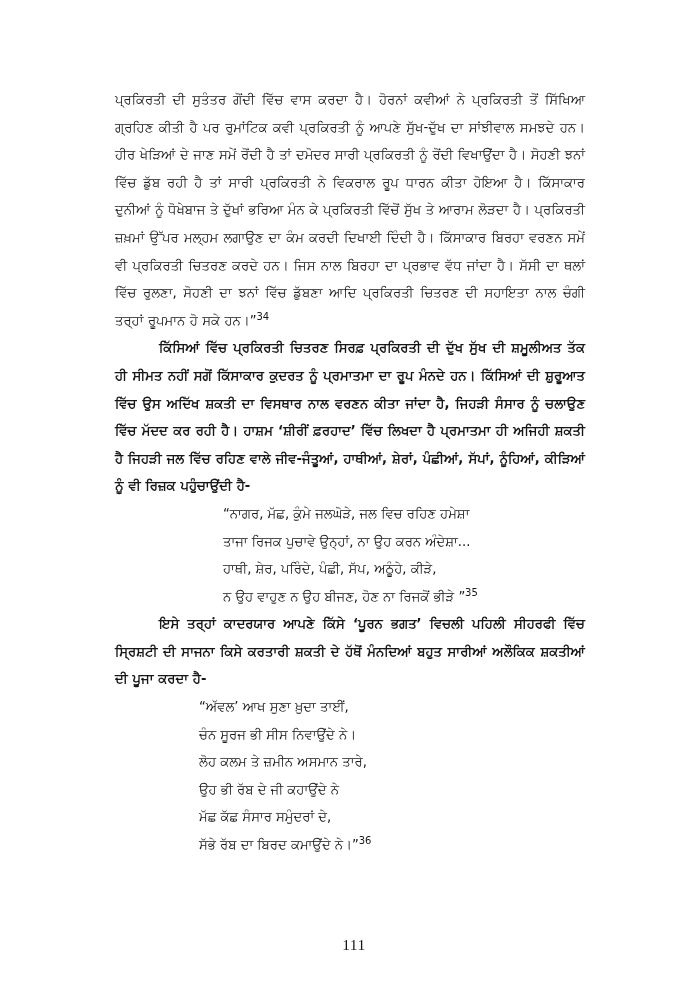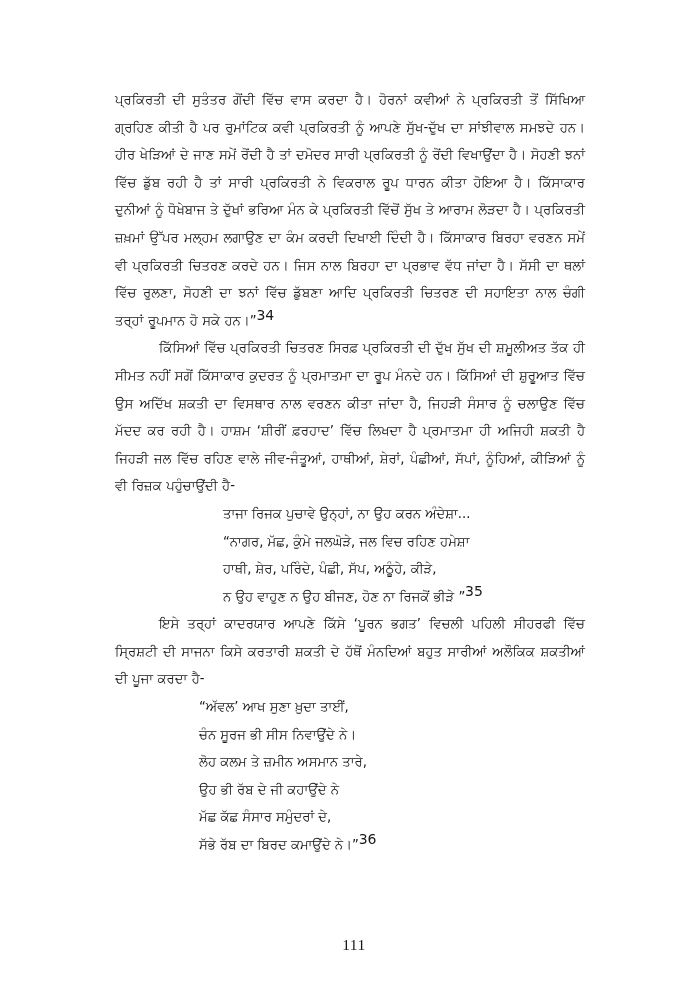--- a/index.html
+++ b/index.html
@@ -33,37 +33,38 @@
     margin: 0;
     font-size: 13.2px;
     line-height: 27.6px;
     text-align: justify;
     text-justify: inter-word;
     word-spacing: 0.02em;
     color: #171717;
   }
   p.para.indent {
     text-indent: 44px;
+    font-weight: bold;
   }
   .verse-block {
     margin: 0;
     padding: 0;
   }
   .verse-line {
     margin: 0;
     font-size: 13.2px;
     line-height: 27.6px;
     text-align: left;
     white-space: nowrap;
     color: #171717;
   }
   .verse-1 { padding-left: 108px; }
   .poem-line { padding-left: 84px; }
   sup.fn {
-    font-size: 14px;
+    font-size: 10px;
     vertical-align: super;
     line-height: 0;
     color: #171717;
   }
   .quote-mark { letter-spacing: -0.01em; }
   .page-number {
     position: absolute;
     left: 4px;
     top: 936px;
     width: 700px;
@@ -79,22 +80,22 @@
 
 <div class="page">
 
   <div class="content">
 
     <p class="para"><span>ਪ੍ਰਕਿਰਤੀ ਦੀ ਸੁਤੰਤਰ ਗੋਂਦੀ ਵਿੱਚ ਵਾਸ ਕਰਦਾ ਹੈ। ਹੋਰਨਾਂ ਕਵੀਆਂ ਨੇ ਪ੍ਰਕਿਰਤੀ ਤੋਂ ਸਿੱਖਿਆ ਗ੍ਰਹਿਣ ਕੀਤੀ ਹੈ ਪਰ ਰੁਮਾਂਟਿਕ ਕਵੀ ਪ੍ਰਕਿਰਤੀ ਨੂੰ ਆਪਣੇ ਸੁੱਖ-ਦੁੱਖ ਦਾ ਸਾਂਝੀਵਾਲ ਸਮਝਦੇ ਹਨ। ਹੀਰ ਖੇੜਿਆਂ ਦੇ ਜਾਣ ਸਮੇਂ ਰੋਂਦੀ ਹੈ ਤਾਂ ਦਮੋਦਰ ਸਾਰੀ ਪ੍ਰਕਿਰਤੀ ਨੂੰ ਰੋਂਦੀ ਵਿਖਾਉਂਦਾ ਹੈ। ਸੋਹਣੀ ਝਨਾਂ ਵਿੱਚ ਡੁੱਬ ਰਹੀ ਹੈ ਤਾਂ ਸਾਰੀ ਪ੍ਰਕਿਰਤੀ ਨੇ ਵਿਕਰਾਲ ਰੂਪ ਧਾਰਨ ਕੀਤਾ ਹੋਇਆ ਹੈ। ਕਿੱਸਾਕਾਰ ਦੁਨੀਆਂ ਨੂੰ ਧੋਖੇਬਾਜ ਤੇ ਦੁੱਖਾਂ ਭਰਿਆ ਮੰਨ ਕੇ ਪ੍ਰਕਿਰਤੀ ਵਿੱਚੋਂ ਸੁੱਖ ਤੇ ਆਰਾਮ ਲੋੜਦਾ ਹੈ। ਪ੍ਰਕਿਰਤੀ ਜ਼ਖ਼ਮਾਂ ਉੱਪਰ ਮਲ੍ਹਮ ਲਗਾਉਣ ਦਾ ਕੰਮ ਕਰਦੀ ਦਿਖਾਈ ਦਿੰਦੀ ਹੈ। ਕਿੱਸਾਕਾਰ ਬਿਰਹਾ ਵਰਣਨ ਸਮੇਂ ਵੀ ਪ੍ਰਕਿਰਤੀ ਚਿਤਰਣ ਕਰਦੇ ਹਨ। ਜਿਸ ਨਾਲ ਬਿਰਹਾ ਦਾ ਪ੍ਰਭਾਵ ਵੱਧ ਜਾਂਦਾ ਹੈ। ਸੱਸੀ ਦਾ ਥਲਾਂ ਵਿੱਚ ਰੁਲਣਾ, ਸੋਹਣੀ ਦਾ ਝਨਾਂ ਵਿੱਚ ਡੁੱਬਣਾ ਆਦਿ ਪ੍ਰਕਿਰਤੀ ਚਿਤਰਣ ਦੀ ਸਹਾਇਤਾ ਨਾਲ ਚੰਗੀ ਤਰ੍ਹਾਂ ਰੂਪਮਾਨ ਹੋ ਸਕੇ ਹਨ।</span><span class="quote-mark">”</span><sup class="fn">34</sup></p>
 
     <p class="para indent"><span>ਕਿੱਸਿਆਂ ਵਿੱਚ ਪ੍ਰਕਿਰਤੀ ਚਿਤਰਣ ਸਿਰਫ਼ ਪ੍ਰਕਿਰਤੀ ਦੀ ਦੁੱਖ ਸੁੱਖ ਦੀ ਸ਼ਮੂਲੀਅਤ ਤੱਕ ਹੀ ਸੀਮਤ ਨਹੀਂ ਸਗੋਂ ਕਿੱਸਾਕਾਰ ਕੁਦਰਤ ਨੂੰ ਪ੍ਰਮਾਤਮਾ ਦਾ ਰੂਪ ਮੰਨਦੇ ਹਨ। ਕਿੱਸਿਆਂ ਦੀ ਸ਼ੁਰੂਆਤ ਵਿੱਚ ਉਸ ਅਦਿੱਖ ਸ਼ਕਤੀ ਦਾ ਵਿਸਥਾਰ ਨਾਲ ਵਰਣਨ ਕੀਤਾ ਜਾਂਦਾ ਹੈ, ਜਿਹੜੀ ਸੰਸਾਰ ਨੂੰ ਚਲਾਉਣ ਵਿੱਚ ਮੱਦਦ ਕਰ ਰਹੀ ਹੈ। ਹਾਸ਼ਮ ‘ਸ਼ੀਰੀਂ ਫ਼ਰਹਾਦ’ ਵਿੱਚ ਲਿਖਦਾ ਹੈ ਪ੍ਰਮਾਤਮਾ ਹੀ ਅਜਿਹੀ ਸ਼ਕਤੀ ਹੈ ਜਿਹੜੀ ਜਲ ਵਿੱਚ ਰਹਿਣ ਵਾਲੇ ਜੀਵ-ਜੰਤੂਆਂ, ਹਾਥੀਆਂ, ਸ਼ੇਰਾਂ, ਪੰਛੀਆਂ, ਸੱਪਾਂ, ਨੂੰਹਿਆਂ, ਕੀੜਿਆਂ ਨੂੰ ਵੀ ਰਿਜ਼ਕ ਪਹੁੰਚਾਉਂਦੀ ਹੈ-</span></p>
 
     <div class="verse-block">
+      <p class="verse-line verse-1">“ਨਾਗਰ, ਮੱਛ, ਕੁੰਮੇ ਜਲਘੋੜੇ, ਜਲ ਵਿਚ ਰਹਿਣ ਹਮੇਸ਼ਾ</p>
       <p class="verse-line verse-1">ਤਾਜਾ ਰਿਜਕ ਪੁਚਾਵੇ ਉਨ੍ਹਾਂ, ਨਾ ਉਹ ਕਰਨ ਅੰਦੇਸ਼ਾ...</p>
-      <p class="verse-line verse-1">“ਨਾਗਰ, ਮੱਛ, ਕੁੰਮੇ ਜਲਘੋੜੇ, ਜਲ ਵਿਚ ਰਹਿਣ ਹਮੇਸ਼ਾ</p>
       <p class="verse-line verse-1">ਹਾਥੀ, ਸ਼ੇਰ, ਪਰਿੰਦੇ, ਪੰਛੀ, ਸੱਪ, ਅਠੂੰਹੇ, ਕੀੜੇ,</p>
       <p class="verse-line verse-1"><span>ਨ ਉਹ ਵਾਹੁਣ ਨ ਉਹ ਬੀਜਣ, ਹੋਣ ਨਾ ਰਿਜਕੋਂ ਭੀੜੇ</span> <span class="quote-mark">”</span><sup class="fn">35</sup></p>
     </div>
 
     <p class="para indent"><span>ਇਸੇ ਤਰ੍ਹਾਂ ਕਾਦਰਯਾਰ ਆਪਣੇ ਕਿੱਸੇ ‘ਪੂਰਨ ਭਗਤ’ ਵਿਚਲੀ ਪਹਿਲੀ ਸੀਹਰਫੀ ਵਿੱਚ ਸ੍ਰਿਸ਼ਟੀ ਦੀ ਸਾਜਨਾ ਕਿਸੇ ਕਰਤਾਰੀ ਸ਼ਕਤੀ ਦੇ ਹੱਥੋਂ ਮੰਨਦਿਆਂ ਬਹੁਤ ਸਾਰੀਆਂ ਅਲੌਕਿਕ ਸ਼ਕਤੀਆਂ ਦੀ ਪੂਜਾ ਕਰਦਾ ਹੈ-</span></p>
 
     <div class="verse-block">
       <p class="verse-line poem-line">“ਅੱਵਲ’ ਆਖ ਸੁਣਾ ਖ਼ੁਦਾ ਤਾਈਂ,</p>
       <p class="verse-line poem-line">ਚੰਨ ਸੂਰਜ ਭੀ ਸੀਸ ਨਿਵਾਉਂਦੇ ਨੇ।</p>
       <p class="verse-line poem-line">ਲੋਹ ਕਲਮ ਤੇ ਜ਼ਮੀਨ ਅਸਮਾਨ ਤਾਰੇ,</p>

